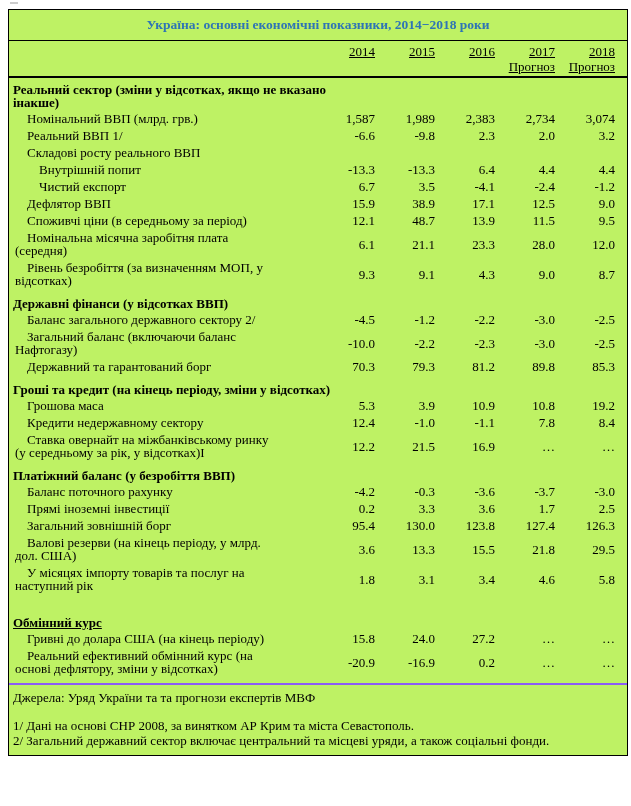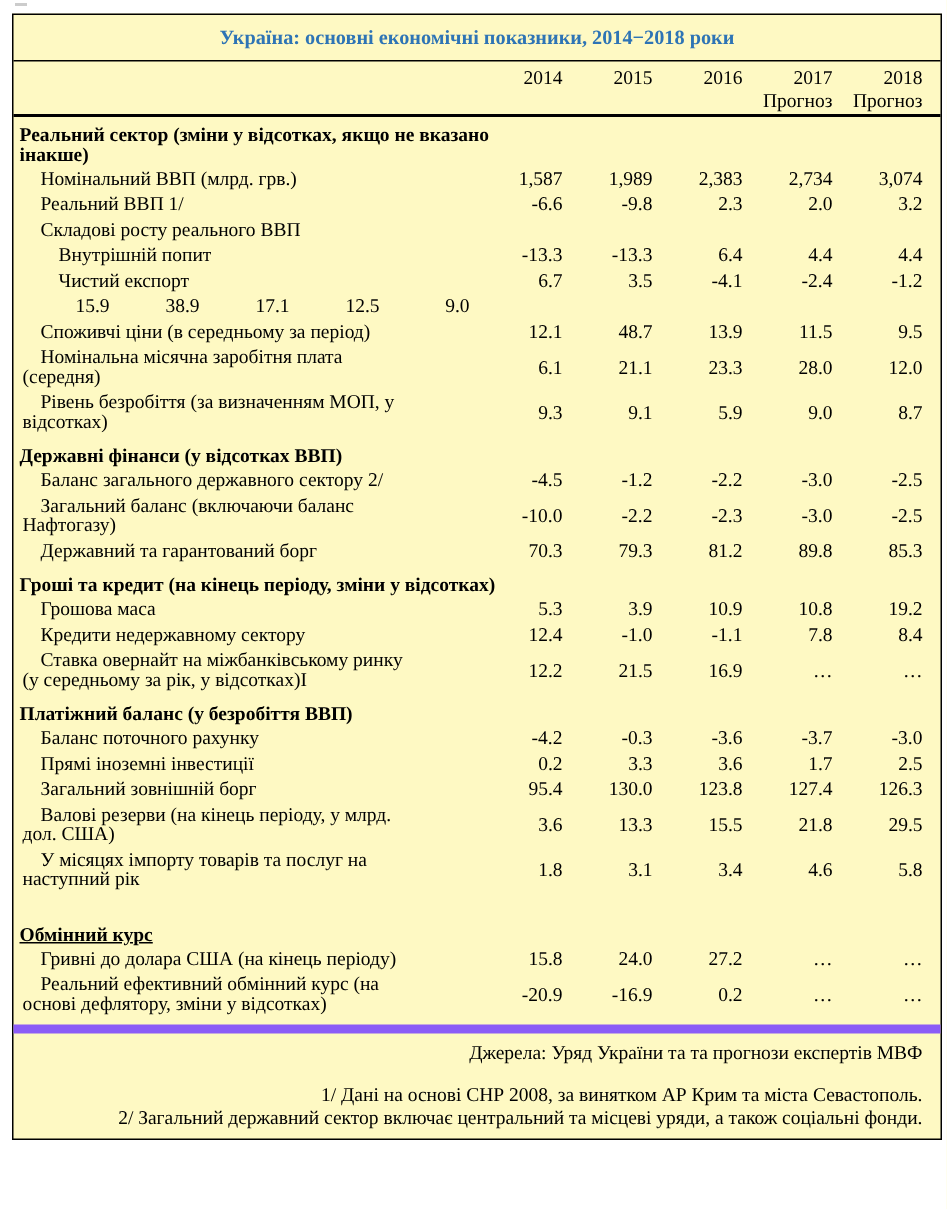--- a/index.html
+++ b/index.html
@@ -21,39 +21,40 @@
     width: 8px;
     height: 2px;
     background: #cccccc;
   }
   .doc-table {
     position: absolute;
     left: 8px;
     top: 9px;
     width: 618px;
     border: 1px solid #000000;
-    background: #fef9c3;
+    background: #bef264;
   }
   .title-bar {
     border-bottom: 1px solid #000000;
     text-align: center;
     padding: 7px 0 7px 0;
     font-weight: bold;
     font-size: 13.5px;
     color: #2E74B5;
     line-height: 16px;
   }
   .col-header {
     border-bottom: 2px solid #000000;
     padding: 3px 0 2px 0;
   }
   .hrow {
     display: flex;
     align-items: flex-end;
     padding: 0 12px 0 4px;
+    text-decoration: underline;
   }
   .hrow .hlabel { flex: 1 1 auto; }
   .hrow .val { line-height: 15px; }
   .row {
     display: flex;
     align-items: center;
     padding: 0 12px 0 4px;
     margin-bottom: 4px;
   }
   .label {
@@ -74,24 +75,23 @@
   .section-header {
     font-weight: bold;
     padding: 0 12px 0 4px;
     margin: 10px 0 3px 0;
     line-height: 13px;
     white-space: pre-line;
   }
   .table-body .section-header:first-child { margin-top: 3px; }
   .section-header.extra-gap { margin-top: 24px; text-decoration: underline; }
   .doc-footer {
-    border-top: 6px solid #8b5cf6;
+    border-top: 2px solid #8b5cf6;
     padding: 5px 12px 7px 4px;
     line-height: 15px;
-    text-align: right;
   }
   .doc-footer .sources { line-height: 15px; }
   .doc-footer .fgap { height: 13px; }
   .doc-footer .footnote { line-height: 15px; }
 </style>
 </head>
 <body>
 
 <div class="scan-artifact"></div>
 
@@ -155,20 +155,21 @@
       </div>
       <div class="row">
         <div class="label ind-2">Чистий експорт</div>
         <div class="val">6.7</div>
         <div class="val">3.5</div>
         <div class="val">-4.1</div>
         <div class="val">-2.4</div>
         <div class="val">-1.2</div>
       </div>
       <div class="row">
+        <div class="label ind-1">Дефлятор ВВП</div>
         <div class="val">15.9</div>
         <div class="val">38.9</div>
         <div class="val">17.1</div>
         <div class="val">12.5</div>
         <div class="val">9.0</div>
       </div>
       <div class="row">
         <div class="label ind-1">Споживчі ціни (в середньому за період)</div>
         <div class="val">12.1</div>
         <div class="val">48.7</div>
@@ -183,21 +184,21 @@
         <div class="val">21.1</div>
         <div class="val">23.3</div>
         <div class="val">28.0</div>
         <div class="val">12.0</div>
       </div>
       <div class="row">
         <div class="label ind-1">Рівень безробіття (за визначенням МОП, у
 відсотках)</div>
         <div class="val">9.3</div>
         <div class="val">9.1</div>
-        <div class="val">5.9</div>
+        <div class="val">4.3</div>
         <div class="val">9.0</div>
         <div class="val">8.7</div>
       </div>
       <div class="section-header">Державні фінанси (у відсотках ВВП)</div>
       <div class="row">
         <div class="label ind-1">Баланс загального державного сектору 2/</div>
         <div class="val">-4.5</div>
         <div class="val">-1.2</div>
         <div class="val">-2.2</div>
         <div class="val">-3.0</div>

